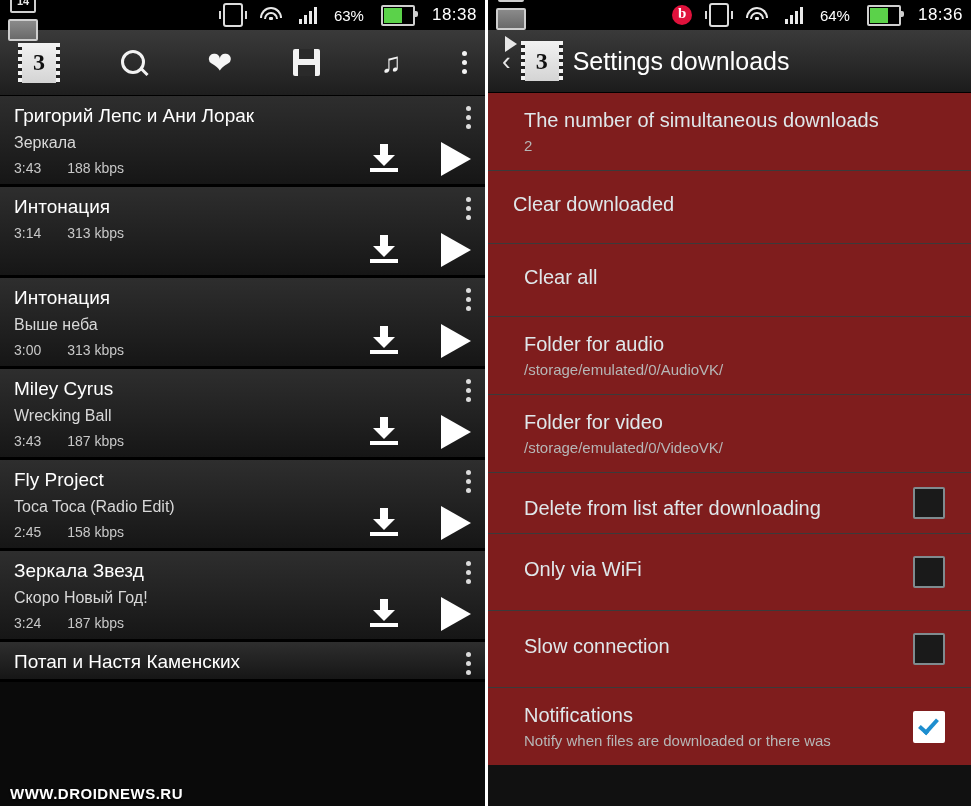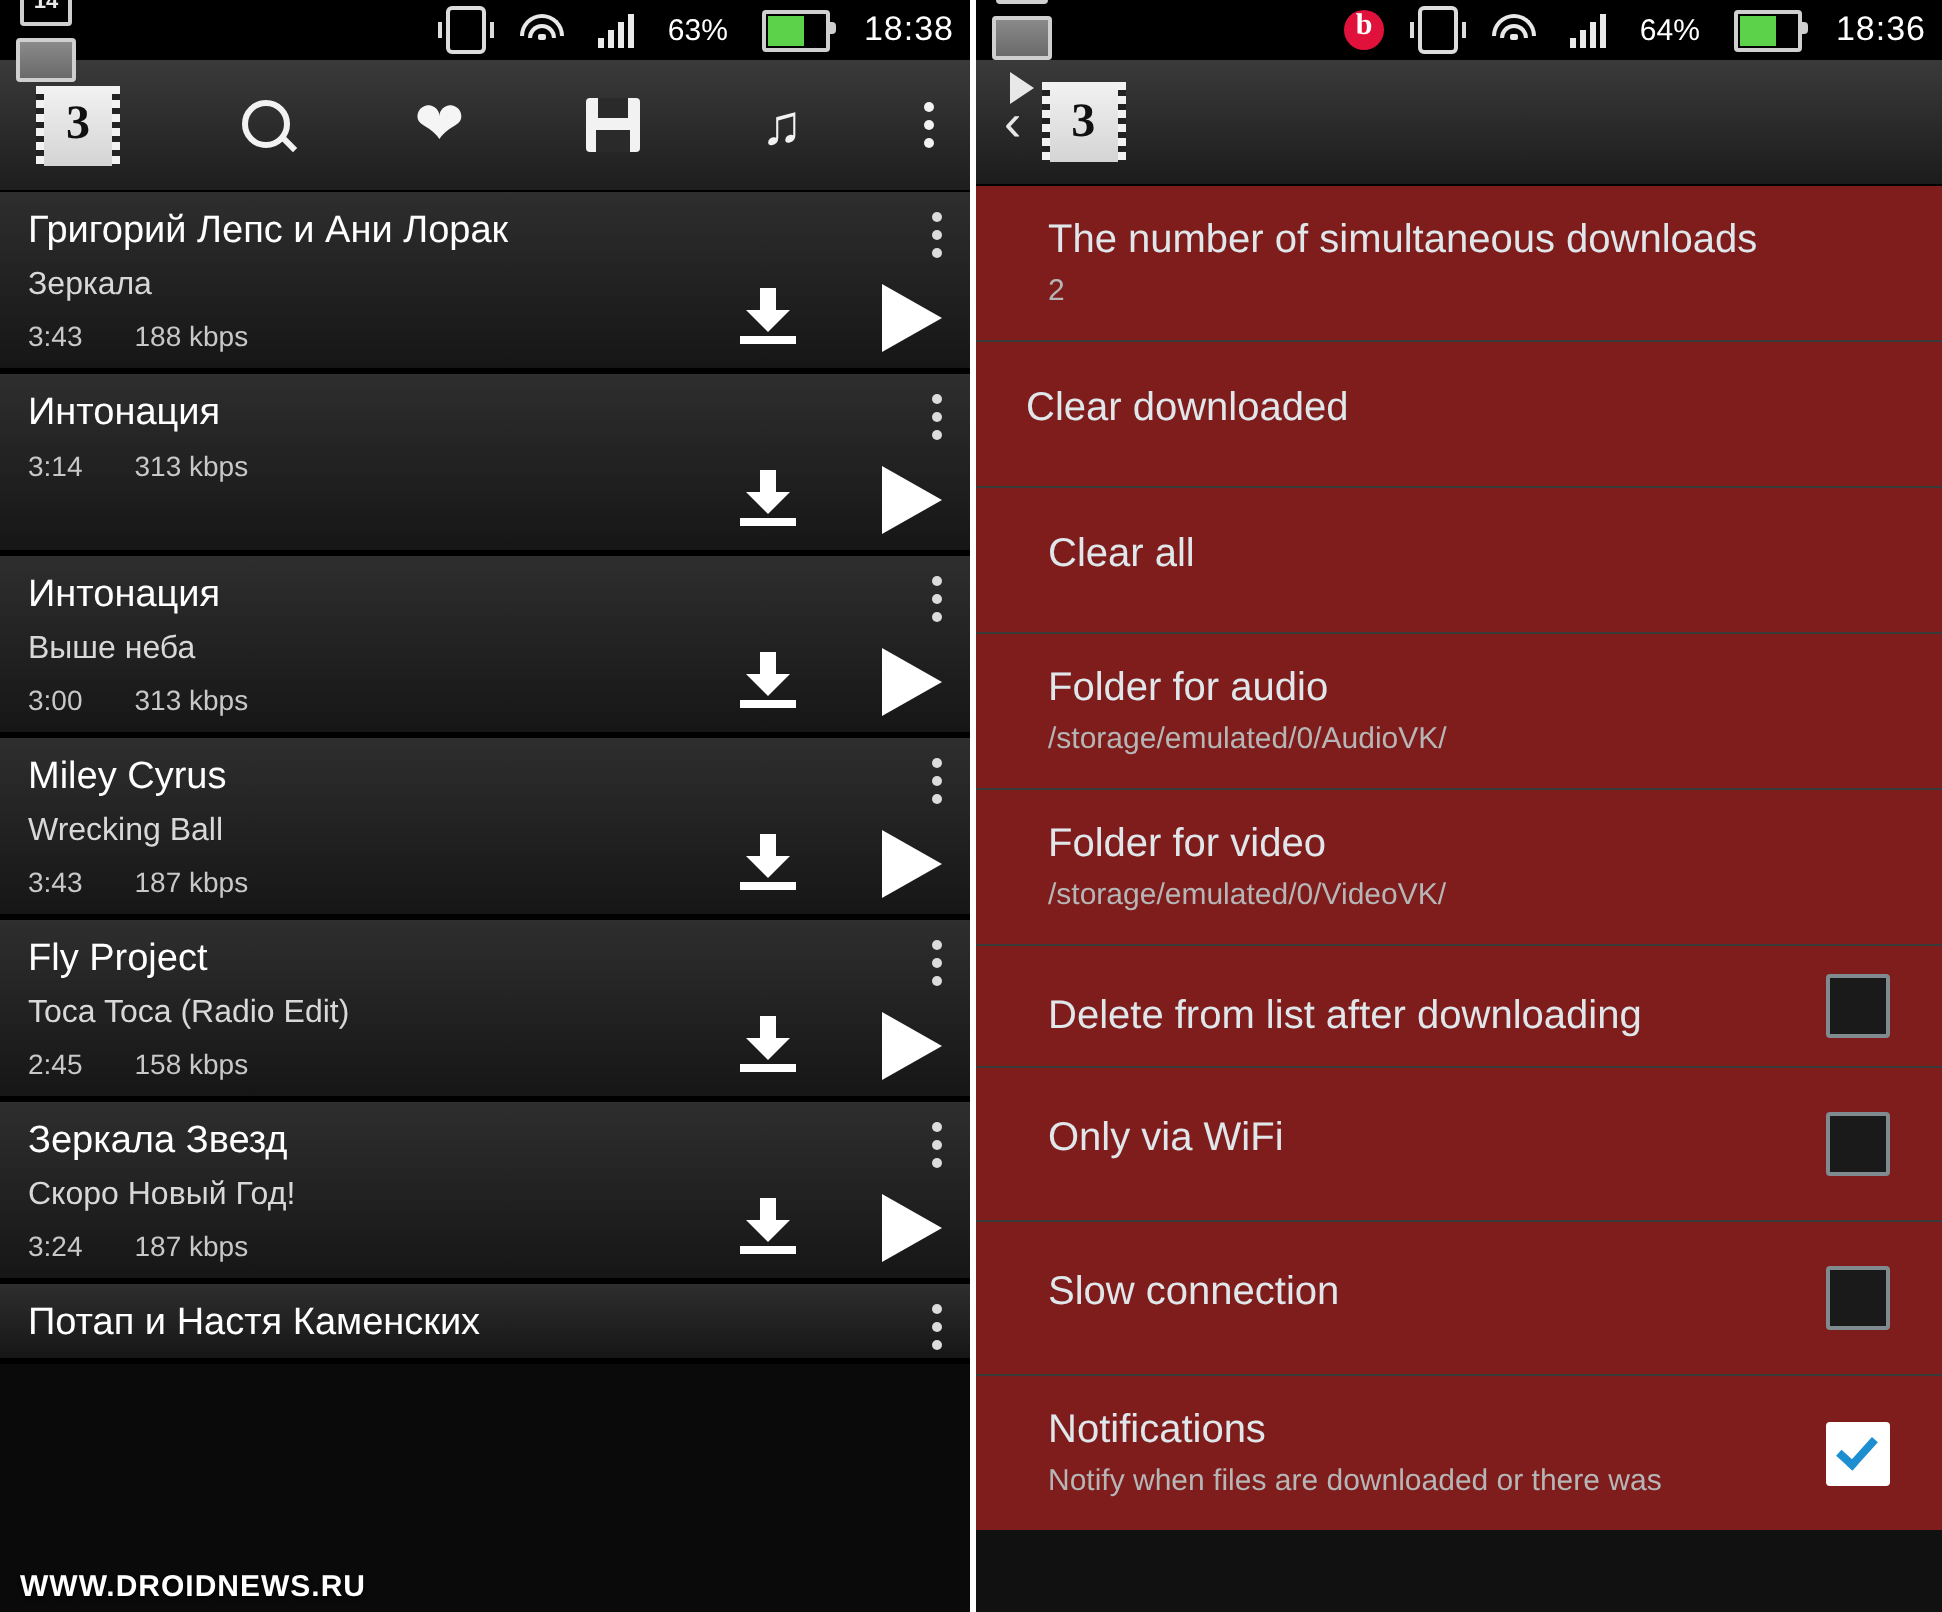--- a/index.html
+++ b/index.html
@@ -302,20 +302,21 @@
         <div class="icon-batt">
             <span style="width:64%"></span>
           </div>
         <div class="sb-clock">18:36</div>
       </div>
     </div>
 
     <div class="rtitlebar">
       <div class="back-chev">‹</div>
       <div class="logo">3</div>
+      <div class="rtitle">Settings downloads</div>
     </div>
 
     <div class="settings-list">
 
       <div class="setting">
         <div class="s-label">The number of simultaneous downloads</div>
         <div class="s-value">2</div>
       </div>
 
       <div class="setting" style="padding-top:20px;padding-bottom:26px;padding-left:25px;">

